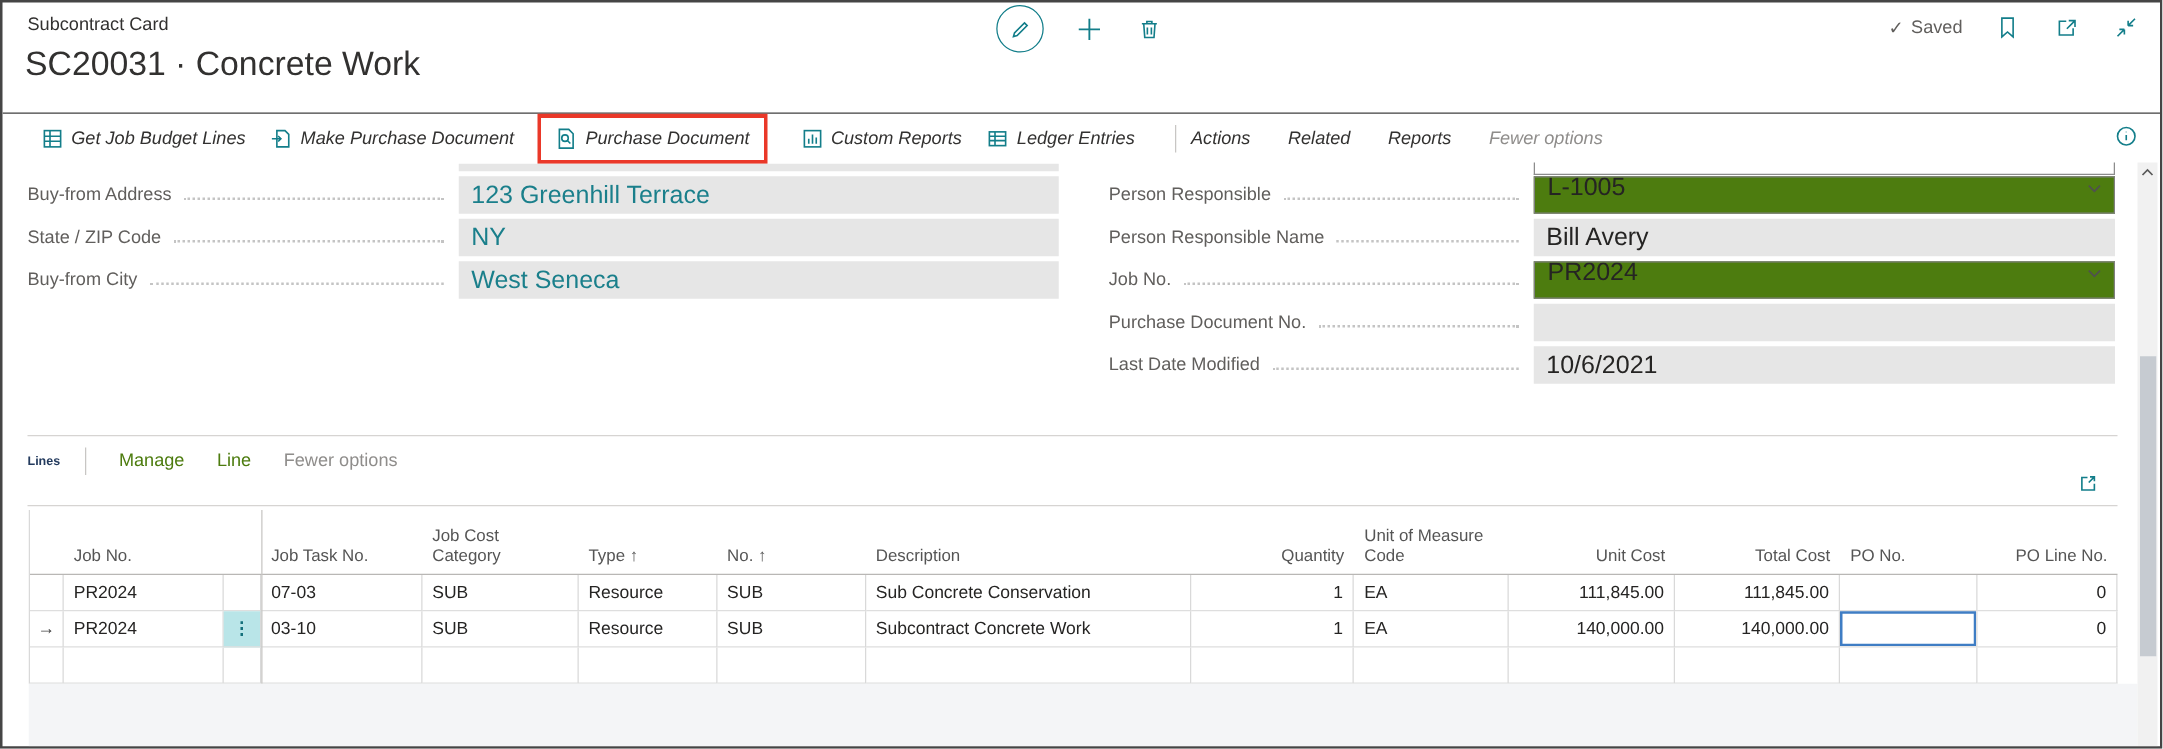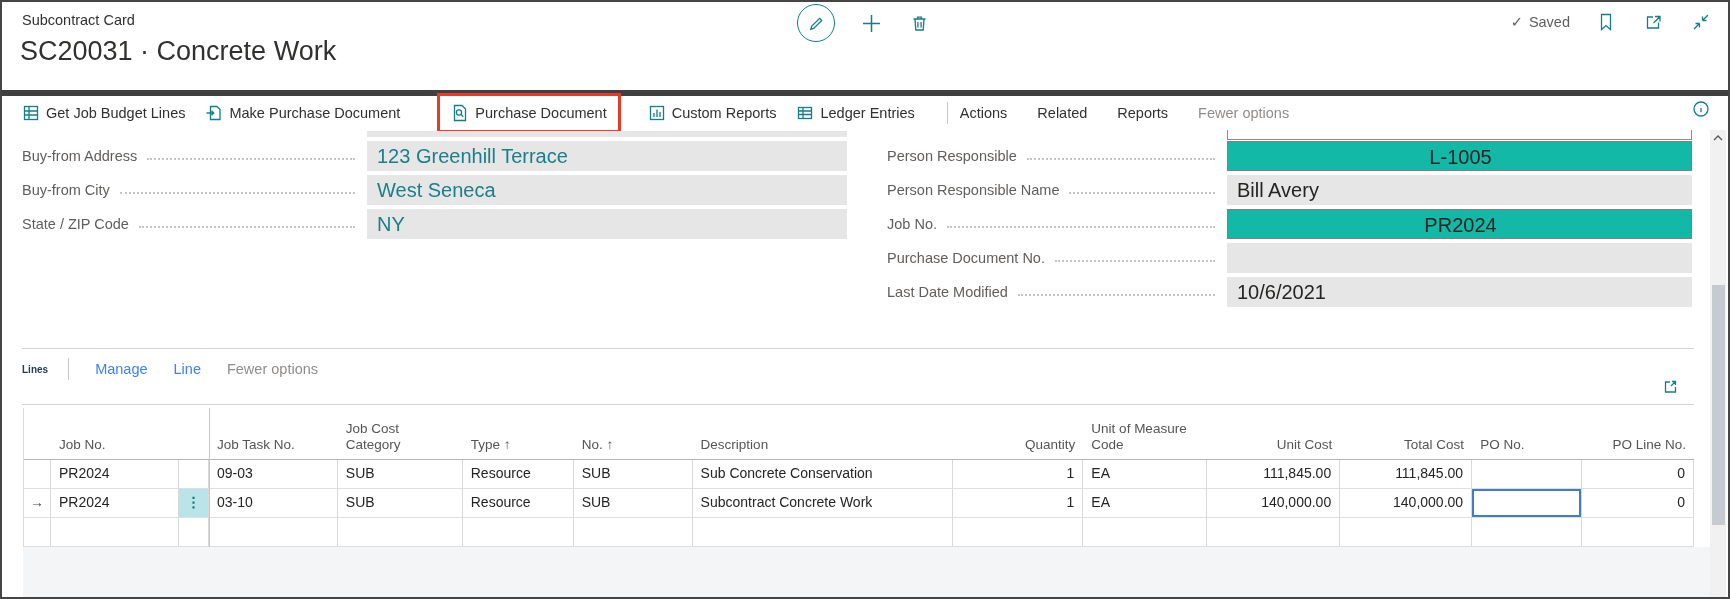--- a/index.html
+++ b/index.html
@@ -14,55 +14,55 @@
   .circle-btn{width:36px;height:36px;border:1px solid #137e8a;border-radius:50%;
     display:flex;align-items:center;justify-content:center;cursor:pointer;}
   .icon-btn{display:flex;align-items:center;justify-content:center;cursor:pointer;padding:2px;}
   .top-right{position:absolute;right:16px;top:9px;display:flex;align-items:center;gap:26px;}
   .saved{display:flex;align-items:center;gap:6px;color:#605e5c;font-size:14.5px;}
 
   
   .page-title{position:absolute;left:18px;top:34px;font-size:27px;font-weight:300;color:#323130;}
 
   
-  .toolbar{position:absolute;left:0;top:88px;width:100%;height:40px;border-top:6px solid #404040;
-    display:flex;align-items:center;padding-left:20px;box-sizing:border-box;font-size:14.5px;}
+  .toolbar{position:absolute;left:0;top:88px;width:100%;height:40px;border-top:1px solid #404040;
+    display:flex;align-items:center;padding-left:31px;box-sizing:border-box;font-size:14.5px;font-style:italic;}
   .tb-btn{display:flex;align-items:center;gap:6px;margin-right:20px;cursor:pointer;color:#323130;white-space:nowrap;}
-  .tb-btn.highlighted{box-shadow:0 0 0 3px #ea3829;padding:8px 11px;margin-left:20px;margin-right:30px;}
+  .tb-btn.highlighted{box-shadow:0 0 0 3px #ea3829;padding:8px 11px;margin-left:2px;margin-right:30px;}
   .tb-divider{width:1px;height:22px;background:#c8c6c4;margin:0 12px;}
   .tb-menu{margin-right:30px;cursor:pointer;color:#323130;}
   .fewer{color:#8f8d8b;cursor:pointer;}
   .info-btn{position:absolute;right:18px;top:98px;cursor:pointer;}
 
   
   .col{position:absolute;top:139px;display:flex;flex-direction:column;}
   .col-left{left:20px;width:825px;}
   .col-right{left:885px;width:805px;justify-content:center;}
   .frow{display:flex;align-items:center;height:30px;margin-bottom:4px;}
   .flabel{font-size:14.5px;color:#605e5c;white-space:nowrap;}
   .leader{flex:1;align-self:center;border-bottom:2px dotted #c4c4c4;height:0;
     transform:translateY(3px);margin:0 12px 0 10px;min-width:20px;}
   .fvalue{box-sizing:border-box;height:30px;line-height:30px;font-size:20px;
     padding:0 10px;white-space:nowrap;overflow:hidden;cursor:text;}
   .col-left .fvalue{width:480px;}
   .col-right .fvalue{width:465px;}
   .ro{background:#e6e6e6;color:#252423;}
   .linkval{color:#1a7f8b;}
-  .edit{background:#14b8a6;border:1px solid #808080;display:flex;align-items:center;
-    justify-content:space-between;padding:0 8px 12px 10px;flex-direction:column;}
+  .edit{background:#4d7c0f;border:1px solid #808080;display:flex;align-items:center;
+    justify-content:space-between;padding:0 8px 12px 10px;}
   .sliver-left{position:absolute;left:365px;top:129px;width:480px;height:6px;background:#e6e6e6;}
   .sliver-right{position:absolute;left:1225px;top:128px;width:465px;height:10px;box-sizing:border-box;
     background:#fff;border:1px solid #8c8c8c;border-top:none;}
 
   
   .hline{position:absolute;left:20px;width:1672px;height:1px;background:#d6d4d2;}
   .lines-head{position:absolute;left:20px;top:352px;height:30px;display:flex;align-items:center;}
   .lines-title{font-size:10px;font-weight:700;color:#243b5e;margin-right:20px;cursor:pointer;}
   .vdiv{width:1px;height:22px;background:#c8c6c4;}
-  .lines-tab{font-size:14.5px;color:#3b82f6;margin-left:26px;cursor:pointer;}
+  .lines-tab{font-size:14.5px;color:#4d7c0f;margin-left:26px;cursor:pointer;}
   .lines-fewer{font-size:14.5px;margin-left:26px;}
   .lines-expand{position:absolute;left:1660px;top:376px;cursor:pointer;}
 
   
   .grid{position:absolute;left:21px;top:406px;width:1671px;box-sizing:border-box;
     border-left:1px solid #d9d9d9;font-size:14px;}
   .ghead{display:flex;align-items:flex-end;height:52px;box-sizing:border-box;
     border-bottom:1px solid #b9b7b5;color:#555;font-size:13.5px;}
   .hcell{box-sizing:border-box;padding:0 8px 6px 8px;line-height:16px;cursor:pointer;}
   .grow{display:flex;height:29px;box-sizing:border-box;}
@@ -214,28 +214,28 @@
   <div class="sliver-left"></div>
   <div class="sliver-right"></div>
 
   <div class="col col-left">
     <div class="frow">
       <span class="flabel">Buy-from Address</span>
       <span class="leader"></span>
       <span class="fvalue ro linkval">123 Greenhill Terrace</span>
     </div>
     <div class="frow">
+      <span class="flabel">State / ZIP Code</span>
+      <span class="leader"></span>
+      <span class="fvalue ro linkval">NY</span>
+    </div>
+    <div class="frow">
       <span class="flabel">Buy-from City</span>
       <span class="leader"></span>
       <span class="fvalue ro linkval">West Seneca</span>
-    </div>
-    <div class="frow">
-      <span class="flabel">State / ZIP Code</span>
-      <span class="leader"></span>
-      <span class="fvalue ro linkval">NY</span>
     </div>
   </div>
 
   <div class="col col-right">
     <div class="frow">
       <span class="flabel">Person Responsible</span>
       <span class="leader"></span>
       <span class="fvalue edit">
         <span>L-1005</span>
         <span>
@@ -306,21 +306,21 @@
       <div class="hcell h9 ar">Unit Cost</div>
       <div class="hcell h10 ar">Total Cost</div>
       <div class="hcell h11">PO No.</div>
       <div class="hcell h12 ar">PO Line No.</div>
     </div>
 
     <div class="grow">
       <div class="cell b0"></div>
       <div class="cell b1">PR2024</div>
       <div class="cell b2"></div>
-      <div class="cell b3">09-03</div>
+      <div class="cell b3">07-03</div>
       <div class="cell b4">SUB</div>
       <div class="cell b5">Resource</div>
       <div class="cell b6">SUB</div>
       <div class="cell b7">Sub Concrete Conservation</div>
       <div class="cell b8 ar">1</div>
       <div class="cell b9">EA</div>
       <div class="cell b10 ar">111,845.00</div>
       <div class="cell b11 ar">111,845.00</div>
       <div class="cell b12"></div>
       <div class="cell b13 ar">0</div>

